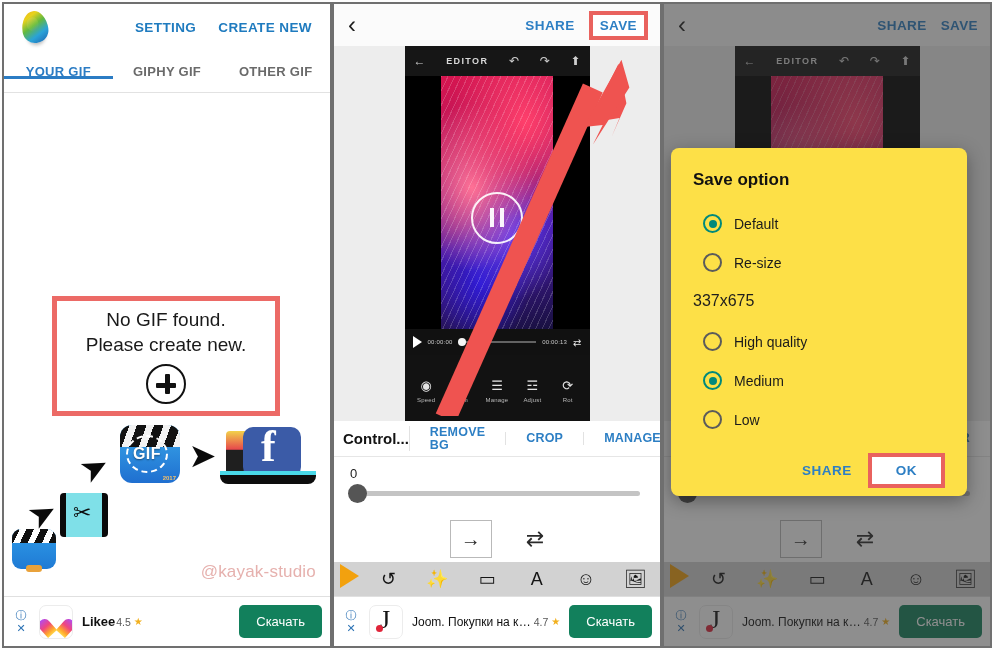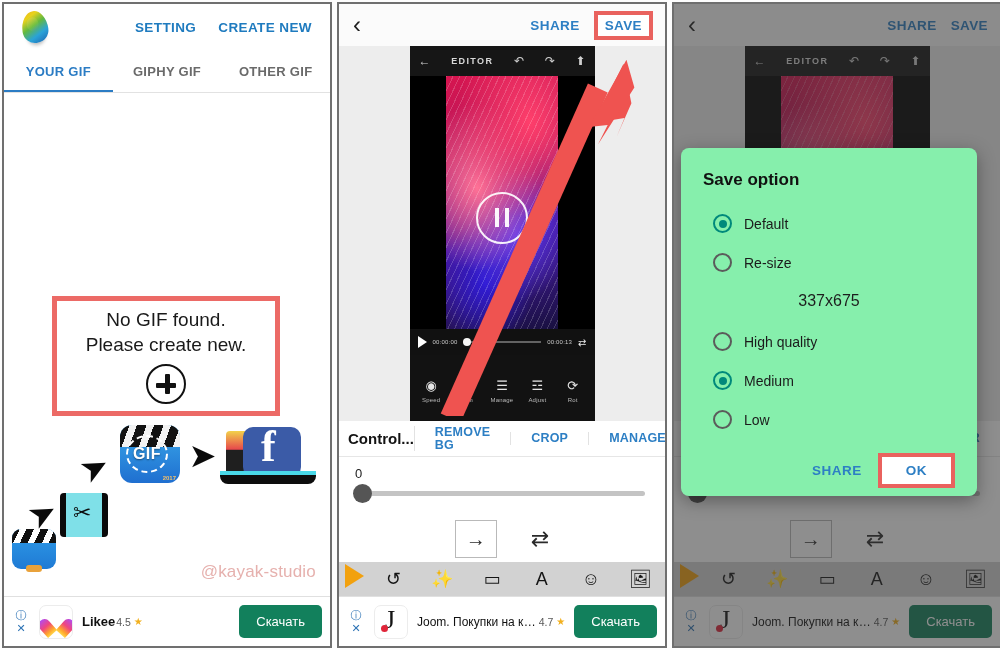--- a/index.html
+++ b/index.html
@@ -7,21 +7,20 @@
     width: 1000px; height: 650px;
     background: #ffffff;
     font-family: "Liberation Sans", sans-serif;
     overflow: hidden;
   }
   .stage {
     position: relative;
     width: 1000px; height: 650px;
     background: #fdfdfd;
     display: flex;
-    gap: 5px;
     padding: 2px 2px;
   }
 
   
   .panel {
     position: relative;
     width: 330px; height: 646px;
     background: #ffffff;
     border: 2px solid #6f6f6f;
     overflow: hidden;
@@ -45,21 +44,21 @@
     content:""; position:absolute; left:5px; top:6px; width:12px; height:14px;
     border-radius:50%; background:linear-gradient(150deg,#ffd84d,#7ec744 60%,#2f8fd0);
     opacity:.55;
   }
   .p1-actions { margin-left: auto; display: flex; gap: 22px; padding-right: 8px; }
   .p1-actions .act {
     color: #1f7bbf; font-size: 13.5px; font-weight: bold; letter-spacing: .4px;
     cursor: pointer;
   }
   .p1-tabs {
-    height: 42px; display: flex; background: #fff;
+    height: 42px; display: flex; background: #fff; align-items: center;
   }
   .p1-tab {
     flex: 1; display: flex; align-items: center; justify-content: center;
     font-size: 13px; font-weight: bold; color: #6a6a6a; letter-spacing: .3px;
     cursor: pointer; position: relative;
   }
   .p1-tab.active { color: #2b7cc4; }
   .p1-tab.active::after {
     content: ""; position: absolute; left: 0; right: 0; bottom: 0;
     height: 2.5px; background: #2b7cc4;
@@ -310,34 +309,34 @@
   }
   .play-orange {
     position:absolute; left:6px; bottom:8px;
     width:0;height:0;border-left:19px solid #f2a10e;border-top:12px solid transparent;border-bottom:12px solid transparent;
   }
 
   
   .dim { position:absolute; inset:0; background:rgba(50,50,50,.55); z-index:5; }
   .dialog {
     position:absolute; z-index:6; left:7px; top:144px; width:296px;
-    background:#86efac; border-radius:8px; box-shadow:0 5px 18px rgba(0,0,0,.35);
+    background:#fde047; border-radius:8px; box-shadow:0 5px 18px rgba(0,0,0,.35);
     padding:22px 22px 8px;
   }
   .dlg-title { font-size:17px; font-weight:bold; color:#111; margin-bottom:24px; }
   .radio-row { display:flex; align-items:center; gap:12px; margin:0 0 20px 10px; cursor:pointer;}
   .radio {
     width:19px;height:19px;border-radius:50%;border:2px solid #5b5b5b; position:relative; flex:0 0 19px;
   }
   .radio.on { border-color:#00897b; }
   .radio.on::after{
     content:""; position:absolute; left:3.5px; top:3.5px; width:8px;height:8px;border-radius:50%;background:#00897b;
   }
   .radio-label { font-size:14px; color:#1b1b1b; }
-  .dlg-size { text-align:center; font-size:16px; color:#1d1d1d; margin:2px 0 22px; }
+  .dlg-size { font-size:16px; color:#1d1d1d; margin:2px 0 22px; }
   .dlg-actions { display:flex; align-items:center; justify-content:flex-end; gap:4px; padding-top:4px; }
   .dlg-btn {
     color:#2d7fc4; font-size:13.5px; font-weight:bold; letter-spacing:.5px; padding:9px 12px; cursor:pointer;
   }
   .dlg-btn.boxed { border:4px solid #e9625e; padding:6px 24px; background:#fff; }
 
   
   .ann-arrow { position:absolute; inset:0; z-index:4; pointer-events:none; }
 </style>
 </head>

